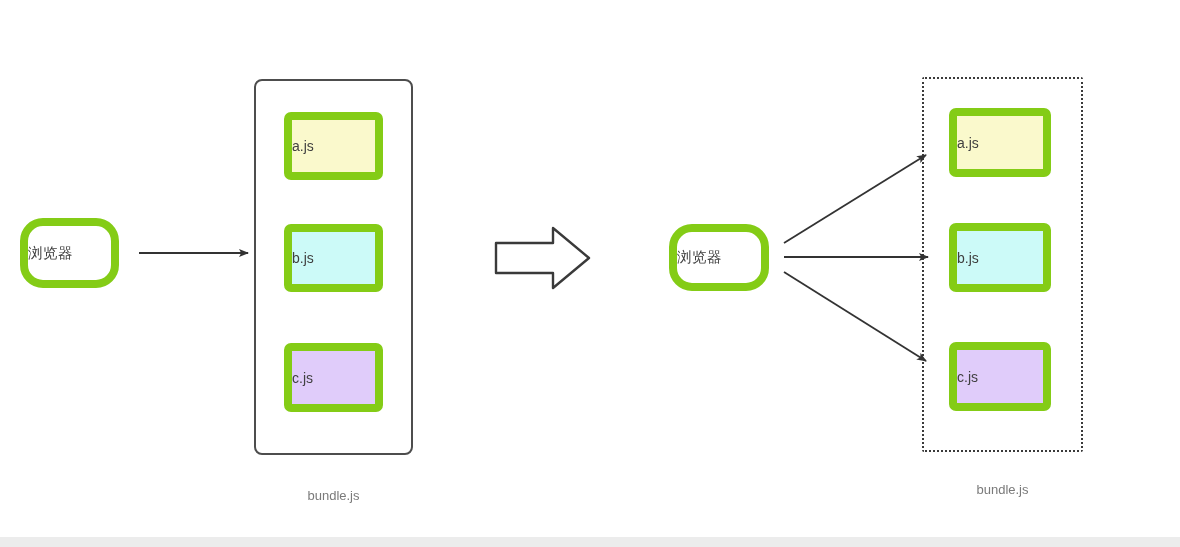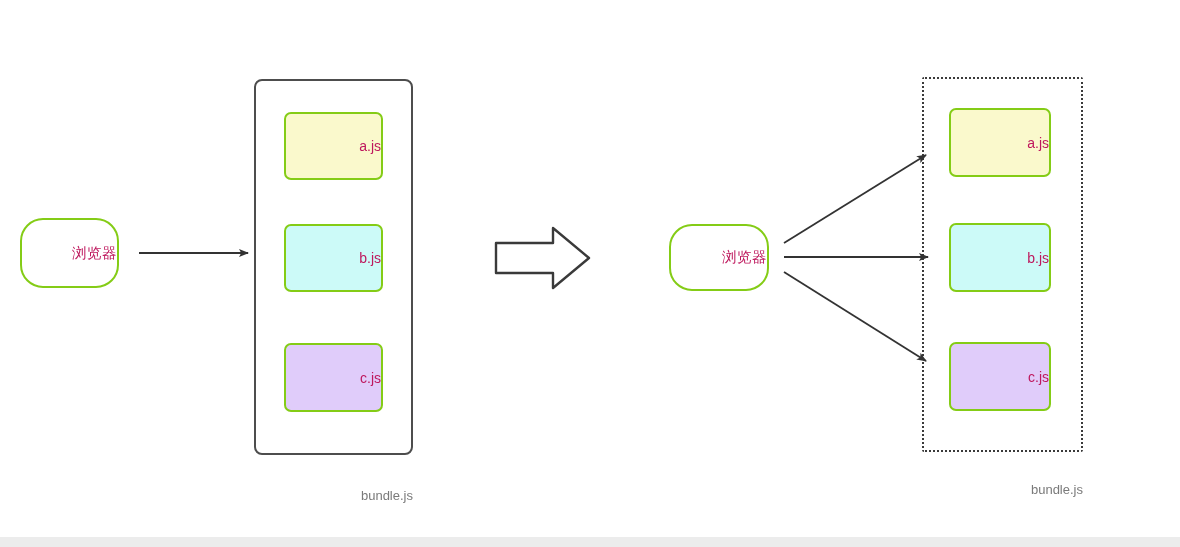--- a/index.html
+++ b/index.html
@@ -22,26 +22,26 @@
     position: absolute;
     left: 0;
     top: 537px;
     width: 1180px;
     height: 10px;
     background: #ececec;
   }
   .node {
     position: absolute;
     box-sizing: border-box;
-    border: 2px solid #84cc16;
+    border: 8px solid #84cc16;
     border-radius: 7px;
     display: flex;
     align-items: center;
-    justify-content: flex-end;
-    color: #be185d;
+    justify-content: flex-start;
+    color: #404040;
     font-size: 14px;
     line-height: 1;
     background: #ffffff;
   }
   .node.cn {
     font-size: 14.5px;
     letter-spacing: 0.5px;
     border-radius: 23px;
   }
   .container-solid {
@@ -55,21 +55,21 @@
     position: absolute;
     box-sizing: border-box;
     border: 2px dotted #3a3a3a;
     border-radius: 2px;
     background: #ffffff;
   }
   .caption {
     position: absolute;
     color: #7a7a7a;
     font-size: 13px;
-    text-align: right;
+    text-align: center;
     line-height: 1;
     white-space: nowrap;
   }
   svg.overlay {
     position: absolute;
     left: 0;
     top: 0;
     width: 1180px;
     height: 547px;
     pointer-events: none;

